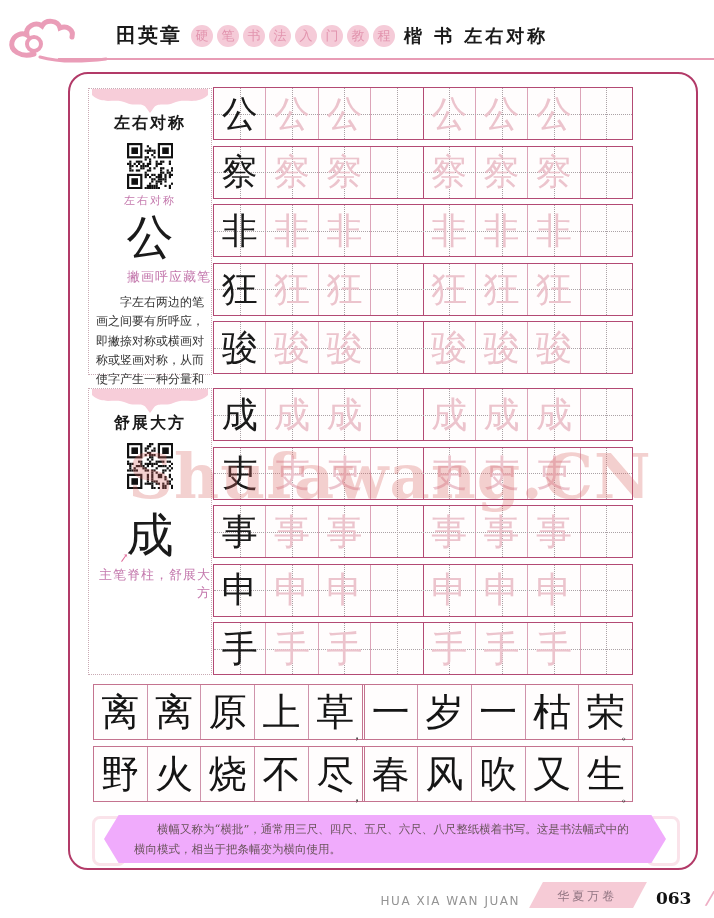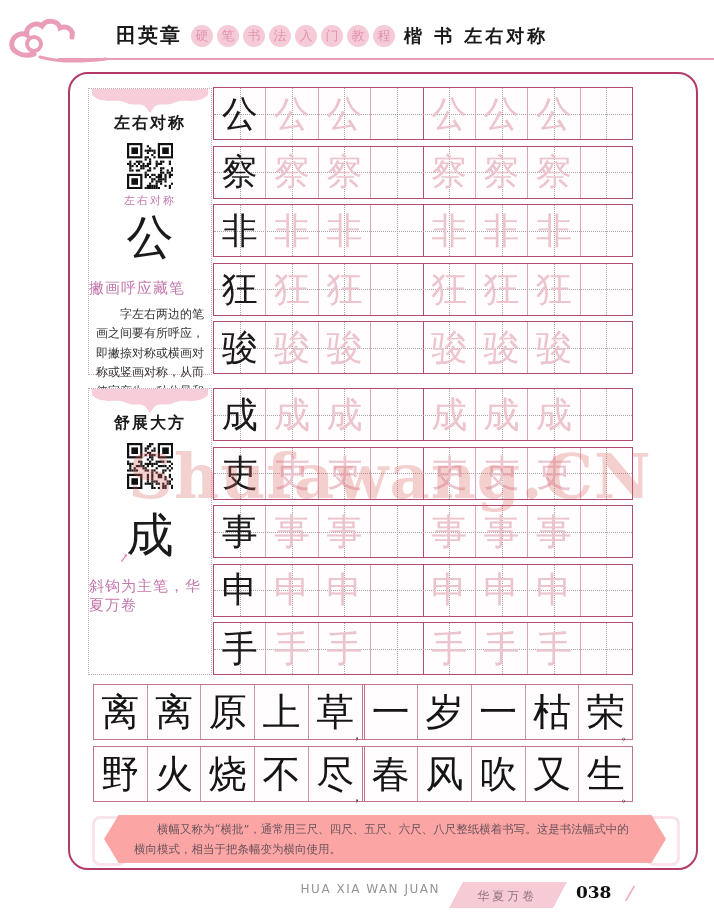--- a/index.html
+++ b/index.html
@@ -29,21 +29,21 @@
   
   .side{position:absolute;left:18px;width:124px;height:287px;border:1px dotted #c9aab4;
         box-sizing:border-box;background:#fff;}
   .side1{top:14px;} .side2{top:314px;}
   .scallop{position:absolute;left:3px;top:0;width:116px;height:24px;}
   .side .stitle{position:relative;margin-top:24px;text-align:center;font-size:16px;font-weight:bold;letter-spacing:2px;}
   .qr{display:block;width:46px;height:46px;margin:9px auto 0;}
   .qrcap{text-align:center;font-size:11px;color:#c478ad;letter-spacing:2px;min-height:13px;margin-top:4px;}
   .bigchar{position:relative;text-align:center;font-family:"DejaVu Serif",serif;font-size:47px;line-height:1.1;margin-top:3px;}
   .accent{position:absolute;left:30px;bottom:-4px;color:#e06a9a;font-size:12px;transform:rotate(-10deg);}
-  .anno{text-align:left;font-size:15px;color:#c478ad;letter-spacing:1px;margin-top:16px;}
+  .anno{text-align:right;font-size:13px;color:#c478ad;letter-spacing:1px;margin-top:5px;}
   .spara{margin:7px 7px 0;font-family:"DejaVu Serif",serif;font-size:12px;line-height:1.62;
          color:#333;text-indent:2em;text-align:justify;}
 
   
   .grid{position:absolute;left:143px;width:420px;}
   .grid1{top:13px;} .grid2{top:314px;}
   .prow{position:relative;display:flex;height:53px;box-sizing:border-box;
         border:1.5px solid #b34a74;background:#fffdfd;}
   .prow:not(:last-child){margin-bottom:5.5px;}
   .prow::after{content:"";position:absolute;left:0;right:0;top:50%;border-top:1px dotted #aba2a6;}
@@ -62,28 +62,28 @@
   .vcell{flex:1;position:relative;display:flex;align-items:center;justify-content:center;
          border-right:1px solid #cf93ab;}
   .vcell:nth-child(5){border-right:3px double #c4738f;}
   .vcell:last-child{border-right:none;}
   .vch{font-family:"DejaVu Serif",serif;font-size:38px;line-height:1;color:#151515;}
   .punct{position:absolute;right:-2px;bottom:-5px;font-size:13px;color:#222;z-index:3;}
 
   
   .ornament{position:absolute;width:28px;height:44px;border:3px solid #f6ccd9;border-radius:8px;opacity:.55;top:742px;}
   .orn-l{left:22px;} .orn-r{left:576px;}
-  .note{position:absolute;left:34px;top:741px;width:562px;height:48px;background:#fca5a5;z-index:1;
+  .note{position:absolute;left:34px;top:741px;width:562px;height:48px;background:#f0abfc;z-index:1;
         clip-path:polygon(0% 50%,2.6% 0%,97.4% 0%,100% 50%,97.4% 100%,2.6% 100%);
         display:flex;align-items:center;box-sizing:border-box;padding:4px 30px;}
   .note p{margin:0;font-family:"DejaVu Serif",serif;font-size:11.5px;line-height:1.75;color:#6a545c;text-indent:2em;}
 
   
-  .footer{position:absolute;left:0;top:882px;width:714px;display:flex;align-items:flex-start;
-          justify-content:flex-end;padding-right:80px;box-sizing:border-box;gap:16px;}
+  .footer{position:absolute;left:0;top:882px;width:714px;display:flex;align-items:flex-end;
+          justify-content:flex-end;box-sizing:border-box;gap:16px;}
   .romanized{font-size:12px;color:#949494;letter-spacing:1.5px;}
   .brand{background:#f6cbd6;transform:skewX(-28deg);padding:3px 22px;}
   .brand span{display:inline-block;transform:skewX(28deg);font-size:12px;color:#927683;letter-spacing:3px;}
   .pageno{font-size:17px;font-weight:bold;color:#111;font-family:"DejaVu Serif",serif;}
   .slash{color:#eeaec4;font-size:18px;font-weight:bold;transform:skewX(-15deg);}
 </style>
 </head>
 <body>
 
 <div class="page">
@@ -375,21 +375,21 @@
             <rect x="4.4" y="4.4" width="6.6000000000000005" height="6.6000000000000005" fill="#111"></rect>
             <rect x="30.800000000000004" y="0" width="15.400000000000002" height="15.400000000000002" fill="#111"></rect>
             <rect x="33" y="2.2" width="11" height="11" fill="#fff"></rect>
             <rect x="35.2" y="4.4" width="6.6000000000000005" height="6.6000000000000005" fill="#111"></rect>
             <rect x="0" y="30.800000000000004" width="15.400000000000002" height="15.400000000000002" fill="#111"></rect>
             <rect x="2.2" y="33" width="11" height="11" fill="#fff"></rect>
             <rect x="4.4" y="35.2" width="6.6000000000000005" height="6.6000000000000005" fill="#111"></rect>
           </svg></span>
       <div class="qrcap"></div>
       <div class="bigchar"><span>成</span><span class="accent">↗</span></div>
-      <div class="anno">斜钩为主笔，华夏万卷</div>
+      <div class="anno">主笔脊柱，舒展大方</div>
     </div>
 
     <div class="grid grid1">
         <div class="prow">
           <div class="pcell">
             <span class="ch black">公</span>
           </div>
           <div class="pcell">
             <span class="ch trace">公</span>
           </div>
@@ -686,17 +686,17 @@
     <div class="ornament orn-l"></div>
     <div class="ornament orn-r"></div>
     <div class="note">
       <p>横幅又称为“横批”，通常用三尺、四尺、五尺、六尺、八尺整纸横着书写。这是书法幅式中的横向模式，相当于把条幅变为横向使用。</p>
     </div>
   </div>
 
   <div class="footer">
     <span class="romanized">HUA XIA WAN JUAN</span>
     <span class="brand"><span>华夏万卷</span></span>
-    <span class="pageno">038</span>
+    <span class="pageno">063</span>
     <span class="slash">/</span>
   </div>
 
 </div>
 
 </body></html>

